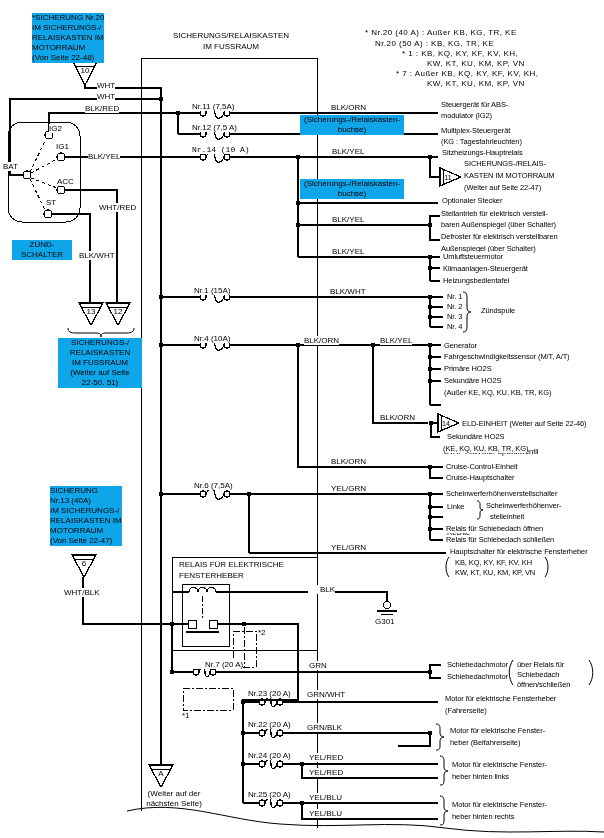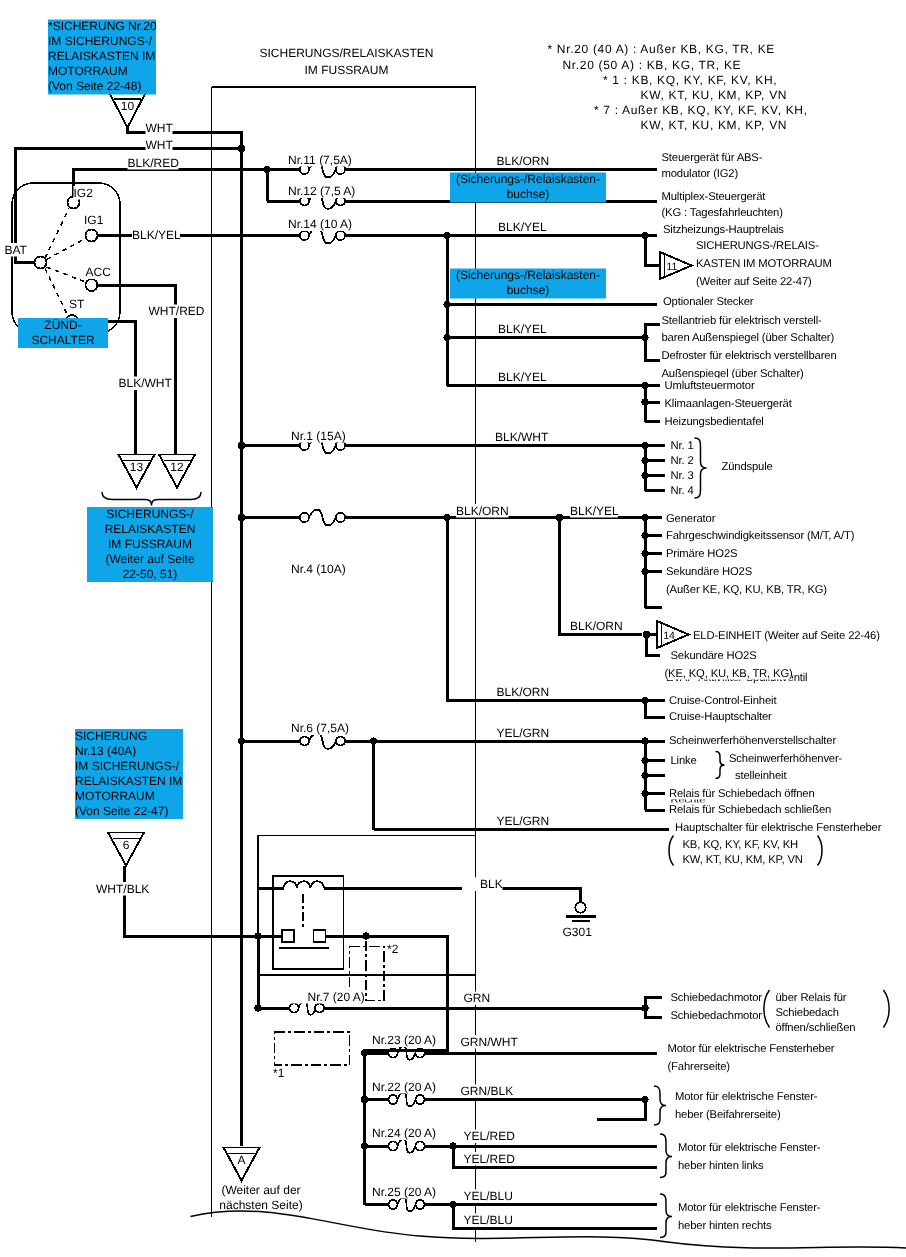--- a/index.html
+++ b/index.html
@@ -254,21 +254,21 @@
 <div class="lb" style="left:88px;top:152px;">BLK/YEL</div>
 <div class="lb" style="left:99px;top:203px;">WHT/RED</div>
 <div class="lb" style="left:79px;top:251px;">BLK/WHT</div>
 <div class="lb" style="left:64px;top:588px;">WHT/BLK</div>
 
 <div class="lb" style="left:3px;top:162px;">BAT</div>
 <div class="lb" style="left:49px;top:124px;">IG2</div>
 <div class="lb" style="left:56px;top:142px;">IG1</div>
 <div class="lb" style="left:57px;top:177px;">ACC</div>
 <div class="lb" style="left:46px;top:198px;">ST</div>
-<div class="blk c" style="left:12px;top:212px;width:60px;">
+<div class="blk c" style="left:12px;top:240px;width:60px;">
   <div>ZÜND-</div>
   <div>SCHALTER</div>
 </div>
 
 <div class="blk c" style="left:58px;top:338px;width:84px;">
   <div>SICHERUNGS-/</div>
   <div>RELAISKASTEN</div>
   <div>IM FUSSRAUM</div>
   <div>(Weiter auf Seite</div>
   <div>22-50, 51)</div>
@@ -278,23 +278,23 @@
   <div>SICHERUNG</div>
   <div>Nr.13 (40A)</div>
   <div>IM SICHERUNGS-/</div>
   <div>RELAISKASTEN IM</div>
   <div>MOTORRAUM</div>
   <div>(Von Seite 22-47)</div>
 </div>
 
 <div class="lb" style="left:192px;top:102px;">Nr.11 (7,5A)</div>
 <div class="lb" style="left:192px;top:123px;">Nr.12 (7,5 A)</div>
-<div class="lb" style="left:192px;top:145px;">Nr.14 (10 A)</div>
+<div class="lb" style="left:192px;top:145px;font-family:Liberation Mono, monospace;">Nr.14 (10 A)</div>
 <div class="lb" style="left:194px;top:286px;">Nr.1 (15A)</div>
-<div class="lb" style="left:194px;top:334px;margin-top:41px;">Nr.4 (10A)</div>
+<div class="lb" style="left:194px;top:334px;">Nr.4 (10A)</div>
 <div class="lb" style="left:194px;top:481px;">Nr.6 (7,5A)</div>
 <div class="lb" style="left:183px;top:660px;padding-left:22px;">Nr.7 (20 A)</div>
 <div class="lb" style="left:248px;top:689px;">Nr.23 (20 A)</div>
 <div class="lb" style="left:248px;top:720px;">Nr.22 (20 A)</div>
 <div class="lb" style="left:248px;top:751px;">Nr.24 (20 A)</div>
 <div class="lb" style="left:248px;top:790px;">Nr.25 (20 A)</div>
 
 <div class="lb" style="left:331px;top:103px;">BLK/ORN</div>
 <div class="blk c" style="left:300px;top:115px;width:104px;">
   <div>(Sicherungs-/Relaiskasten-</div>
@@ -317,20 +317,24 @@
 <div class="lb" style="left:308px;top:585px;padding-left:12px;">BLK</div>
 <div class="lb" style="left:375px;top:617px;">G301</div>
 <div class="lb" style="left:309px;top:661px;">GRN</div>
 <div class="lb" style="left:307px;top:690px;">GRN/WHT</div>
 <div class="lb" style="left:307px;top:723px;">GRN/BLK</div>
 <div class="lb" style="left:309px;top:753px;">YEL/RED</div>
 <div class="lb" style="left:309px;top:768px;">YEL/RED</div>
 <div class="lb" style="left:309px;top:793px;">YEL/BLU</div>
 <div class="lb" style="left:309px;top:809px;">YEL/BLU</div>
 
+<div class="blk" style="left:179px;top:559px;line-height:11px;background:transparent;">
+  <div>RELAIS FÜR ELEKTRISCHE</div>
+  <div>FENSTERHEBER</div>
+</div>
 <div class="lb" style="left:258px;top:628px;background:transparent;">*2</div>
 <div class="lb" style="left:182px;top:711px;background:transparent;">*1</div>
 
 <div class="lb s75" style="left:441px;top:100px;">Steuergerät für ABS-</div>
 <div class="lb s75" style="left:441px;top:111px;">modulator (IG2)</div>
 <div class="lb s75" style="left:441px;top:126px;">Multiplex-Steuergerät</div>
 <div class="lb s75" style="left:441px;top:137px;">(KG : Tagesfahrleuchten)</div>
 <div class="lb s75" style="left:442px;top:148px;">Sitzheizungs-Hauptrelais</div>
 <div class="lb s75" style="left:464px;top:159px;">SICHERUNGS-/RELAIS-</div>
 <div class="lb s75" style="left:464px;top:171px;">KASTEN IM MOTORRAUM</div>

